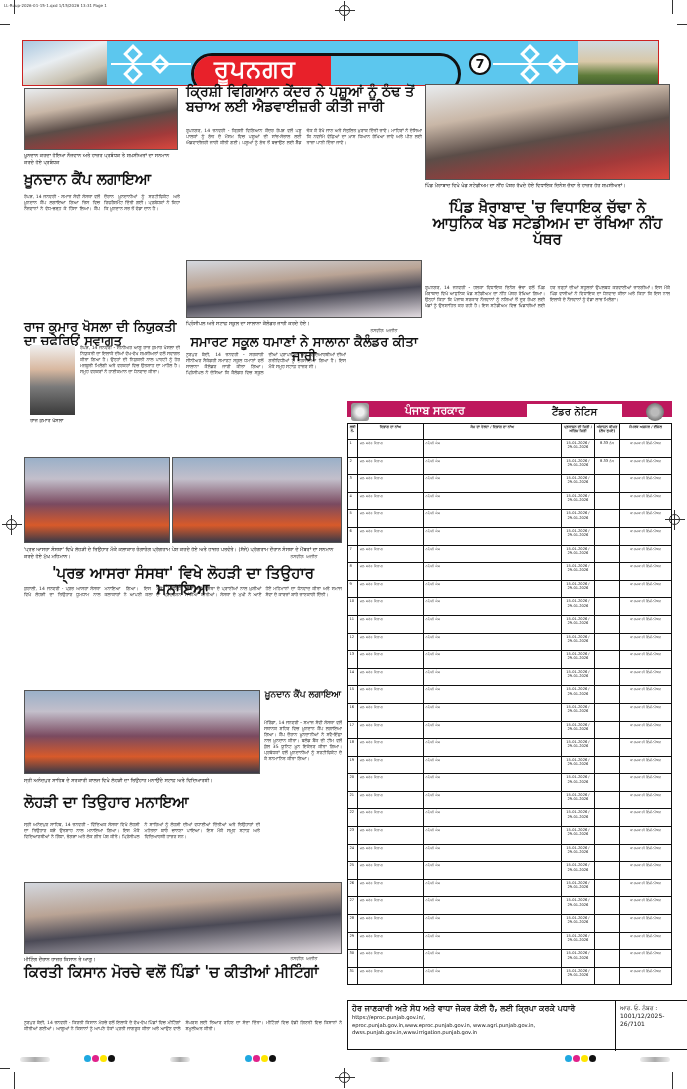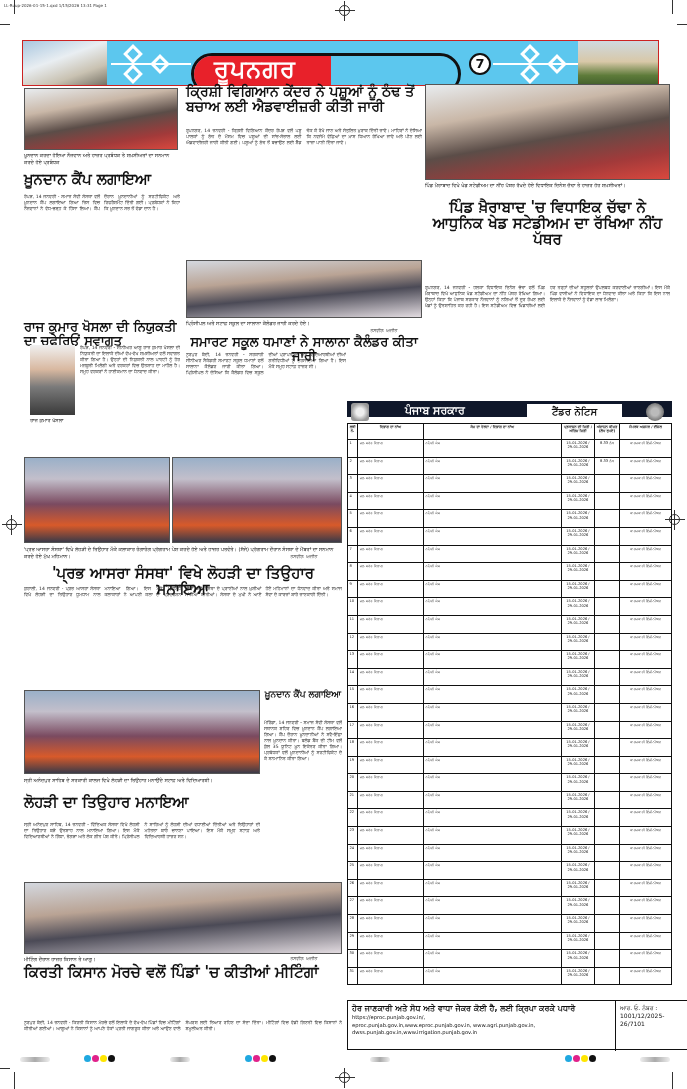--- a/index.html
+++ b/index.html
@@ -23,21 +23,21 @@
   .mh-sub { color: #fff; font-size: 5px; position: absolute; left: 56px; top: 30px; }
   .mh-date { color: #7a1c1c; font-size: 6px; position: absolute; left: 18px; top: 30px; }
   .mh-page { left: 446px; top: 12px; width: 22px; height: 22px; border-radius: 50%; background: #fff; border: 2px solid #111; font-weight: bold; font-size: 13px; text-align: center; line-height: 18px; }
   .photo { background: linear-gradient(170deg,#e8ecef 0%,#c9b7a7 30%,#5b4d48 55%,#a23a3a 80%,#d9483e 100%); border: 1px solid #555; }
   .photo2 { background: linear-gradient(175deg,#d4d8df 0%,#b9a394 35%,#4b4a56 60%,#e2dbe0 100%); border: 1px solid #555; }
   .photo3 { background: linear-gradient(180deg,#9ab0c8 0%,#c3bfcb 25%,#7a4a60 55%,#d85a2a 80%,#3b3a48 100%); border: 1px solid #555; }
   .headline { font-weight: bold; line-height: 1.05; color: #111; }
   .caption { font-size: 5px; line-height: 7px; color: #111; }
   .credit { font-size: 4.5px; color: #333; font-style: italic; }
   .body-text { font-size: 4.5px; line-height: 6px; color: #222; text-align: justify; overflow: hidden; }
-  .tender-head { left: 347px; top: 401px; width: 325px; height: 16px; background: #0f172a; }
+  .tender-head { left: 347px; top: 401px; width: 325px; height: 16px; background: #be185d; }
   .tender-emblem { left: 4px; top: 2px; width: 18px; height: 18px; background: radial-gradient(circle,#eee 30%,#999 70%); border-radius: 3px; }
   .tender-gov { left: 58px; top: 3px; color: #fff; font-weight: bold; font-size: 11px; }
   .tender-notice-box { left: 180px; top: 3px; width: 95px; height: 16px; background: #fff; color: #111; font-weight: bold; font-size: 10px; text-align: center; line-height: 16px; }
   .tender-seal { right: 8px; top: 2px; width: 18px; height: 18px; border-radius: 50%; background: radial-gradient(circle,#bbb 30%,#666 80%); }
   table.tender { position: absolute; left: 347px; top: 423px; width: 325px; border-collapse: collapse; font-size: 3.6px; }
   table.tender th, table.tender td { border: 0.8px solid #111; padding: 1px 1.5px; vertical-align: top; line-height: 4.3px; }
   table.tender th { font-weight: bold; text-align: center; height: 16px; }
   table.tender td { height: 17.6px; }
   .col-no { width: 9px; }
   .col-dept { width: 63px; }

